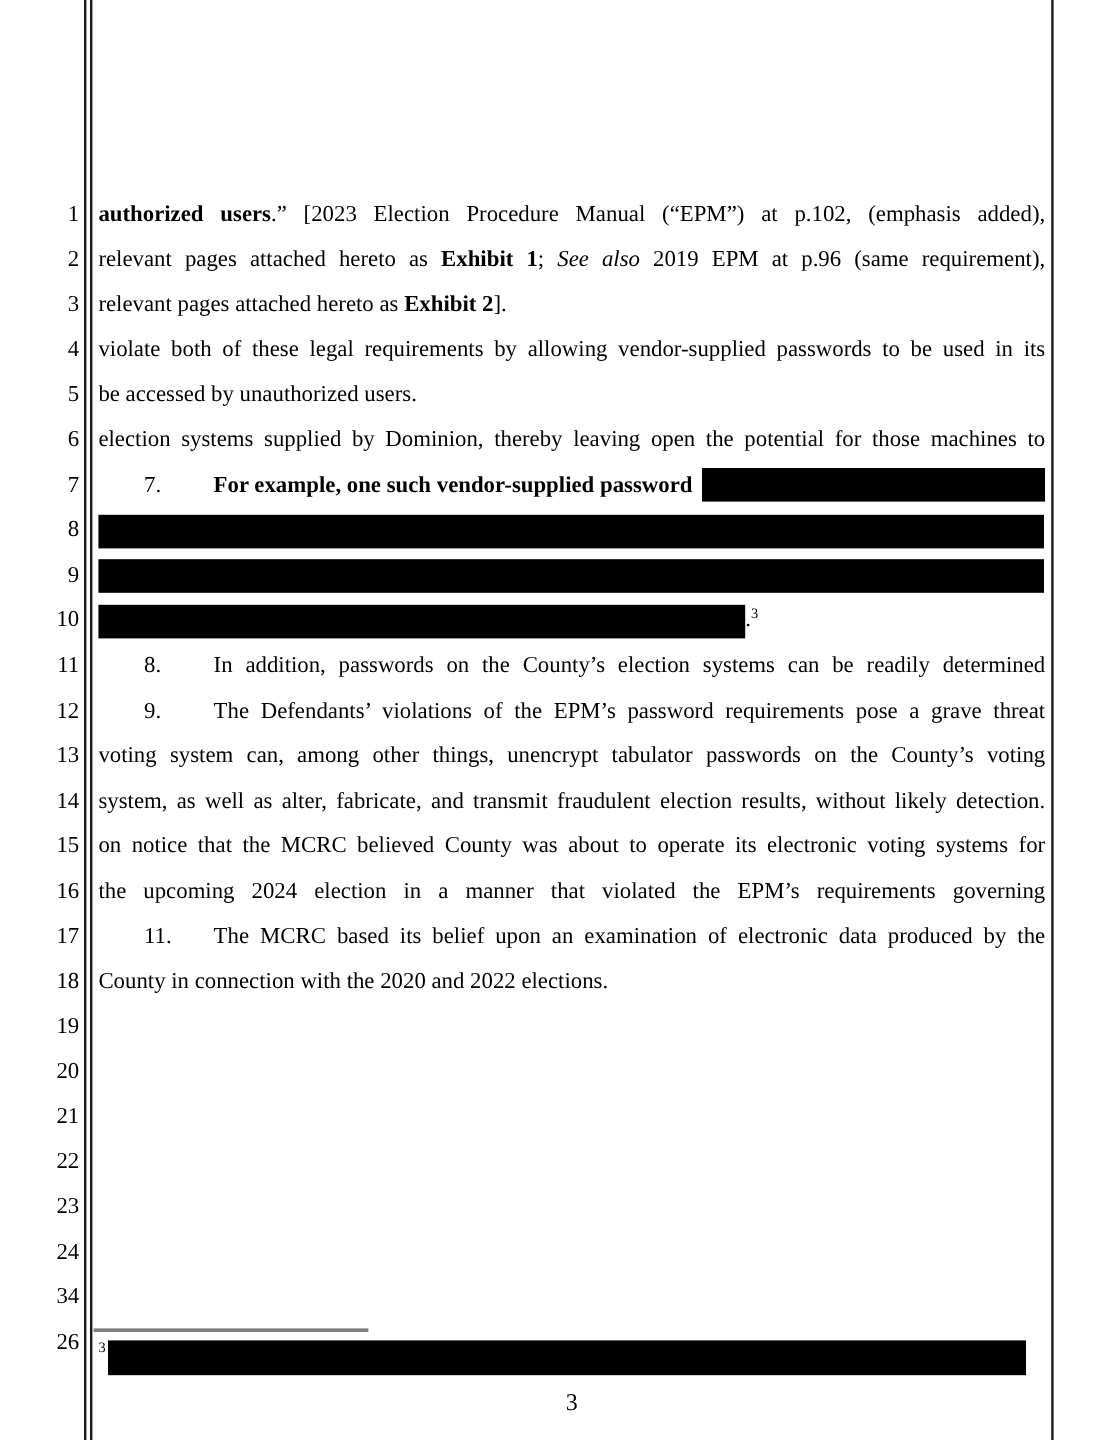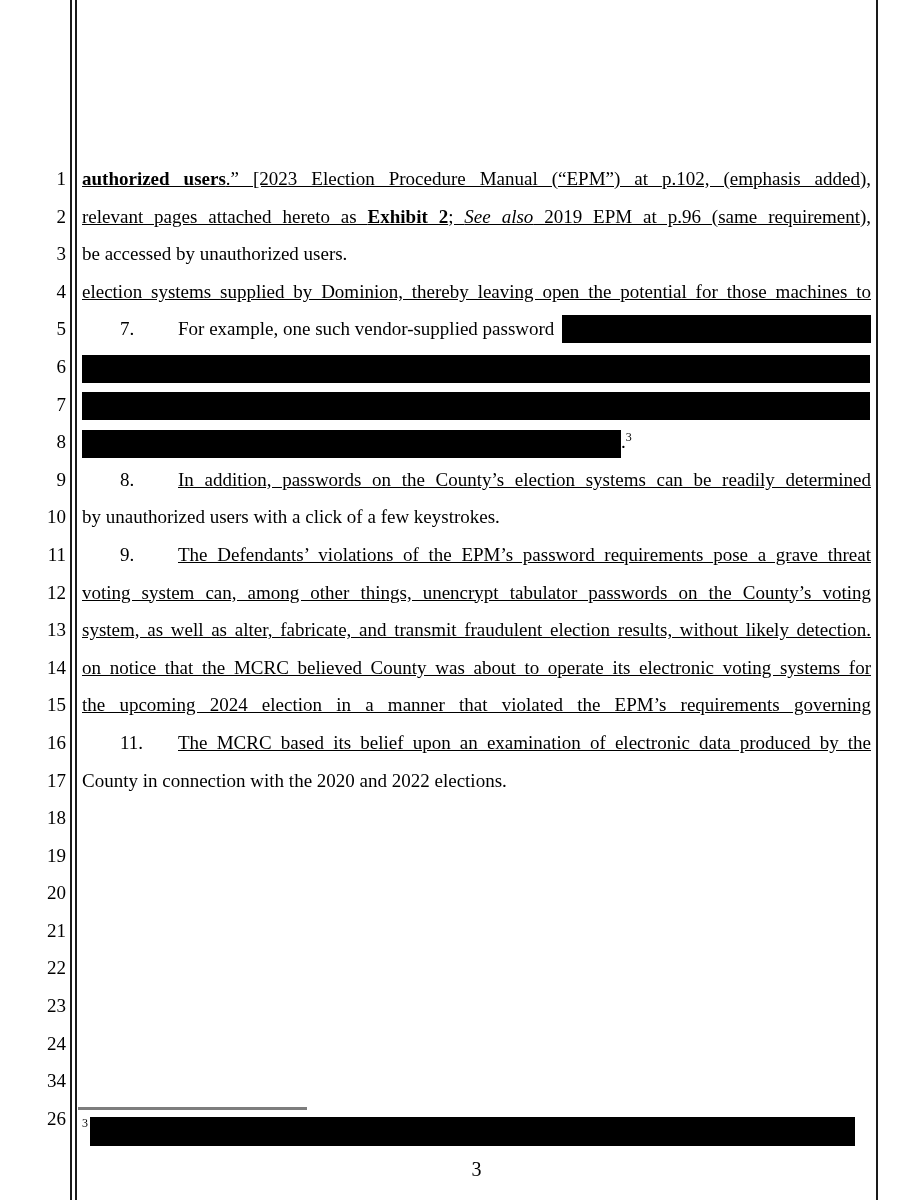--- a/index.html
+++ b/index.html
@@ -12,31 +12,31 @@
     overflow:hidden;
   }
   .vrule{position:absolute;top:0;height:1200px;width:2px;background:#1a1a1a;}
   .rule-l1{left:70px;}
   .rule-l2{left:75px;}
   .rule-r{left:876px;}
   .nums{position:absolute;left:0;top:160px;width:66px;}
   .ln{height:37.6px;line-height:37.6px;text-align:right;font-size:19px;}
   .body{position:absolute;left:82px;top:160px;width:789px;font-size:19px;}
   .tl{height:37.6px;line-height:37.6px;overflow:hidden;position:relative;white-space:normal;}
-  .j{text-align:justify;text-align-last:justify;text-decoration:underline;}
+  .j{text-align:justify;text-align-last:justify;}
   .b{font-weight:bold;}
   .i{font-style:italic;}
   .pnum{display:inline-block;width:96px;padding-left:38px;box-sizing:border-box;}
   .bar{background:#000000;}
   .inlinebar{display:inline-block;vertical-align:middle;height:28px;}
   .barfull{width:790px;margin-left:-2px;}
   .bar11{width:541px;margin-left:-2px;}
   .flex8{display:flex;align-items:center;}
   .flex8 .pnum{flex:0 0 96px;}
-  .flex8 .t8{flex:0 0 auto;white-space:pre;}
+  .flex8 .t8{flex:0 0 auto;white-space:pre;font-weight:bold;}
   .bar8{flex:1 1 auto;height:28px;margin-left:8px;}
   .fnref{font-size:12px;line-height:0;vertical-align:super;}
   .fnsep{position:absolute;left:78px;top:1107px;width:229px;height:3px;background:#7d7d7d;}
   .fnline{position:absolute;left:82px;top:1116px;width:789px;display:flex;align-items:flex-start;}
   .fnmark{font-size:12px;line-height:14px;flex:0 0 auto;}
   .fnbar{flex:0 0 auto;width:765px;height:29px;margin-left:2px;margin-top:1px;}
   .pgnum{position:absolute;left:82px;top:1158px;width:789px;text-align:center;font-size:20px;}
 </style>
 </head>
 <body>
@@ -71,33 +71,34 @@
     <div class="ln">21</div>
     <div class="ln">22</div>
     <div class="ln">23</div>
     <div class="ln">24</div>
     <div class="ln">34</div>
     <div class="ln">26</div>
   </div>
 
   <div class="body">
     <div class="tl j"><span class="b">authorized users</span><span>.” [2023 Election Procedure Manual (“EPM”) at p.102, (emphasis added),</span></div>
-    <div class="tl j"><span>relevant pages attached hereto as </span><span class="b">Exhibit 2</span><span>; </span><span class="i">See also</span><span> 2019 EPM at p.96 (same requirement),</span></div>
+    <div class="tl j"><span>relevant pages attached hereto as </span><span class="b">Exhibit 1</span><span>; </span><span class="i">See also</span><span> 2019 EPM at p.96 (same requirement),</span></div>
+    <div class="tl"><span>relevant pages attached hereto as </span><span class="b">Exhibit 2</span><span>].</span></div>
+    <div class="tl j"><span>violate both of these legal requirements by allowing vendor-supplied passwords to be used in its</span></div>
     <div class="tl"><span>be accessed by unauthorized users.</span></div>
     <div class="tl j"><span>election systems supplied by Dominion, thereby leaving open the potential for those machines to</span></div>
     <div class="tl flex8">
         <span class="pnum">7.</span>
         <span class="t8">For example, one such vendor-supplied password</span>
         <div class="bar bar8"></div>
       </div>
     <div class="tl"><span class="bar inlinebar barfull"></span></div>
     <div class="tl"><span class="bar inlinebar barfull"></span></div>
     <div class="tl"><span class="bar inlinebar bar11"></span><span>.</span><span class="fnref">3</span></div>
     <div class="tl j"><span class="pnum">8.</span><span>In addition, passwords on the County’s election systems can be readily determined</span></div>
-    <div class="tl"><span>by unauthorized users with a click of a few keystrokes.</span></div>
     <div class="tl j"><span class="pnum">9.</span><span>The Defendants’ violations of the EPM’s password requirements pose a grave threat</span></div>
     <div class="tl j"><span>voting system can, among other things, unencrypt tabulator passwords on the County’s voting</span></div>
     <div class="tl j"><span>system, as well as alter, fabricate, and transmit fraudulent election results, without likely detection.</span></div>
     <div class="tl j"><span>on notice that the MCRC believed County was about to operate its electronic voting systems for</span></div>
     <div class="tl j"><span>the upcoming 2024 election in a manner that violated the EPM’s requirements governing</span></div>
     <div class="tl j"><span class="pnum">11.</span><span>The MCRC based its belief upon an examination of electronic data produced by the</span></div>
     <div class="tl"><span>County in connection with the 2020 and 2022 elections.</span></div>
     <div class="tl"></div>
     <div class="tl"></div>
     <div class="tl"></div>

